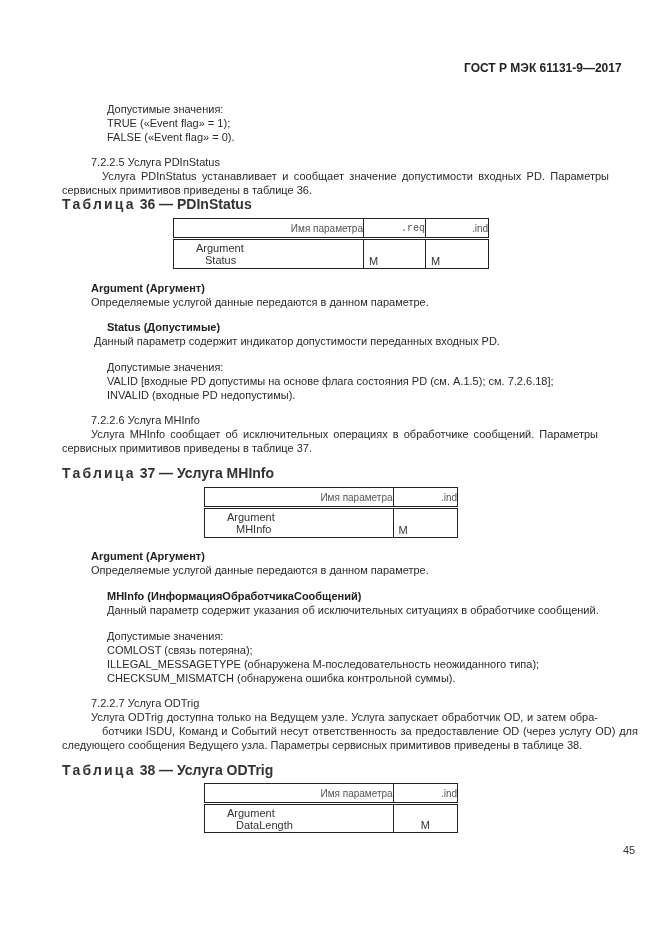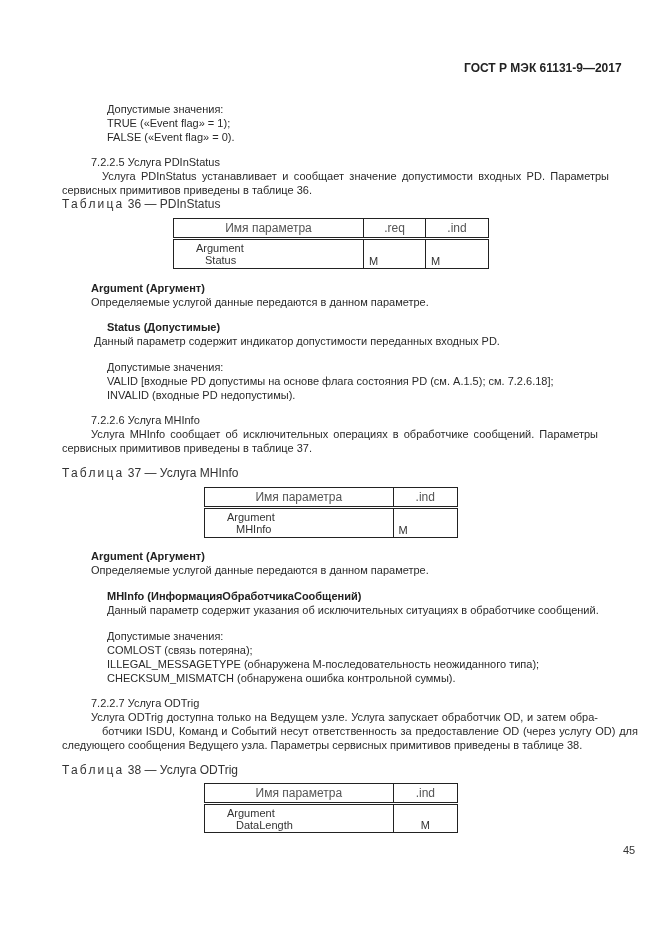--- a/index.html
+++ b/index.html
@@ -6,25 +6,25 @@
     body {
       width: 661px; height: 935px; position: relative; overflow: hidden;
       font-family: "Liberation Sans", sans-serif; color: #2a2a2a;
       font-size: 11px; line-height: 13px;
     }
     .abs { position: absolute; padding-left: 12px; }
     .hdr { font-weight: bold; font-size: 12px; color: #222; letter-spacing: 0; }
     .line { position: absolute; white-space: nowrap; }
     .justify { text-align: justify; text-align-last: justify; white-space: normal; }
     .bold { font-weight: bold; color: #222; }
-    .caption { position: absolute; font-size: 12px; white-space: nowrap; color: #333; }
+    .caption { position: absolute; font-size: 14px; white-space: nowrap; color: #333; font-weight: bold; }
     .spaced { letter-spacing: 2.2px; }
     table.gt { position: absolute; border-collapse: collapse; font-size: 11px; color: #333; }
     table.gt td, table.gt th { border: 1px solid #222; padding: 0; vertical-align: top; }
-    table.gt th { font-weight: normal; font-size: 12px; color: #555; height: 18px; vertical-align: middle; text-align: center; border-bottom: 3px double #222; }
+    table.gt th { font-weight: normal; font-size: 10px; color: #555; height: 18px; vertical-align: middle; text-align: right; border-bottom: 3px double #222; }
     .pagenum { position: absolute; font-size: 11px; color: #333; margin-left: 36px; }
   </style>
 </head>
 <body>
 
 <div class="abs hdr" style="left:452px; top:62px;">ГОСТ Р МЭК 61131-9—2017</div>
 
 <div class="line" style="left:107px; top:103px;">Допустимые значения:</div>
 <div class="line" style="left:107px; top:117px;">TRUE («Event flag» = 1);</div>
 <div class="line" style="left:107px; top:131px;">FALSE («Event flag» = 0).</div>
@@ -35,21 +35,21 @@
 
 <div class="caption" style="left:62px; top:198px;">
   <span class="spaced">Таблица</span>
   <span>36 — PDInStatus</span>
 </div>
 
 <table class="gt" style="left:173px; top:218px; width:316px;">
   <tbody>
       <tr>
     <th style="width:189px;">Имя параметра</th>
-    <th style="width:61px;">.req</th>
+    <th style="width:61px;font-family:Liberation Mono, monospace;">.req</th>
     <th style="width:62px;">.ind</th>
   </tr>
   <tr style="height:30px;">
     <td>
       <div style="padding-left:22px; padding-top:2px; line-height:12px;">
         <div>Argument</div>
         <div style="padding-left:9px;">Status</div>
       </div>
     </td>
     <td>

